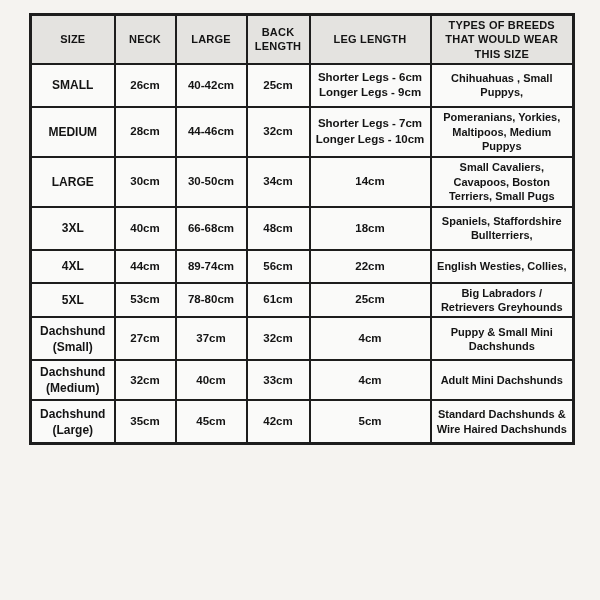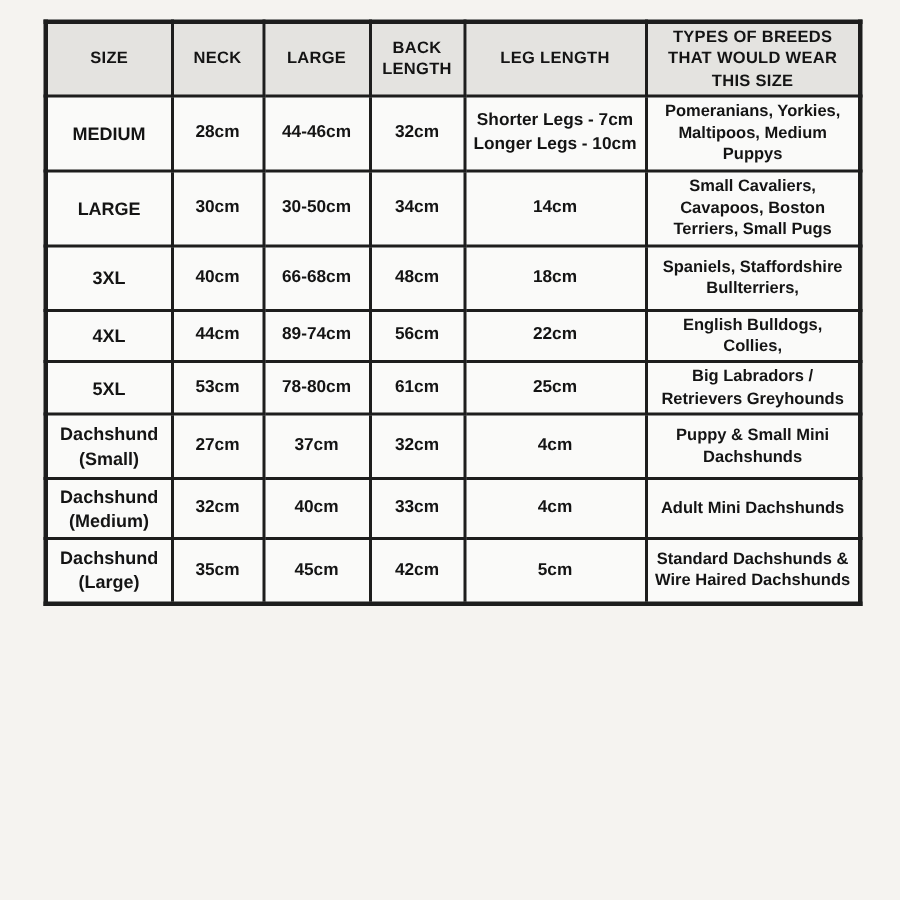--- a/index.html
+++ b/index.html
@@ -63,20 +63,29 @@
       <th>SIZE</th>
       <th>NECK</th>
       <th>LARGE</th>
       <th>BACK
 LENGTH</th>
       <th>LEG LENGTH</th>
       <th>TYPES OF BREEDS THAT WOULD WEAR THIS SIZE</th>
     </tr>
   </thead>
   <tbody>
+    <tr style="height:43px">
+      <td class="col-size">SMALL</td>
+      <td class="col-neck">26cm</td>
+      <td class="col-chest">40-42cm</td>
+      <td class="col-back">25cm</td>
+      <td class="col-leg">Shorter Legs - 6cm
+Longer Legs - 9cm</td>
+      <td class="col-breeds">Chihuahuas , Small Puppys,</td>
+    </tr>
     <tr style="height:50px">
       <td class="col-size">MEDIUM</td>
       <td class="col-neck">28cm</td>
       <td class="col-chest">44-46cm</td>
       <td class="col-back">32cm</td>
       <td class="col-leg">Shorter Legs - 7cm
 Longer Legs - 10cm</td>
       <td class="col-breeds">Pomeranians, Yorkies, Maltipoos, Medium Puppys</td>
     </tr>
     <tr style="height:50px">
@@ -94,21 +103,21 @@
       <td class="col-back">48cm</td>
       <td class="col-leg">18cm</td>
       <td class="col-breeds">Spaniels, Staffordshire Bullterriers,</td>
     </tr>
     <tr style="height:33px">
       <td class="col-size">4XL</td>
       <td class="col-neck">44cm</td>
       <td class="col-chest">89-74cm</td>
       <td class="col-back">56cm</td>
       <td class="col-leg">22cm</td>
-      <td class="col-breeds">English Bulldogs, Collies,</td>
+      <td class="col-breeds">English Westies, Collies,</td>
     </tr>
     <tr style="height:28px">
       <td class="col-size">5XL</td>
       <td class="col-neck">53cm</td>
       <td class="col-chest">78-80cm</td>
       <td class="col-back">61cm</td>
       <td class="col-leg">25cm</td>
       <td class="col-breeds">Big Labradors / Retrievers Greyhounds</td>
     </tr>
     <tr style="height:43px">

